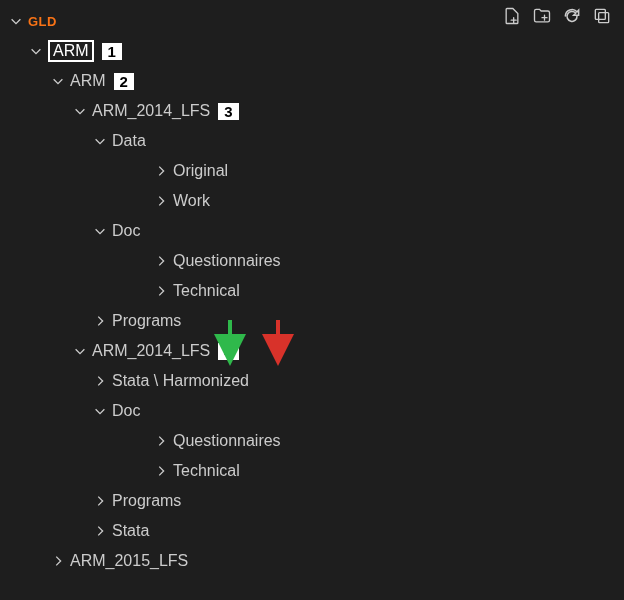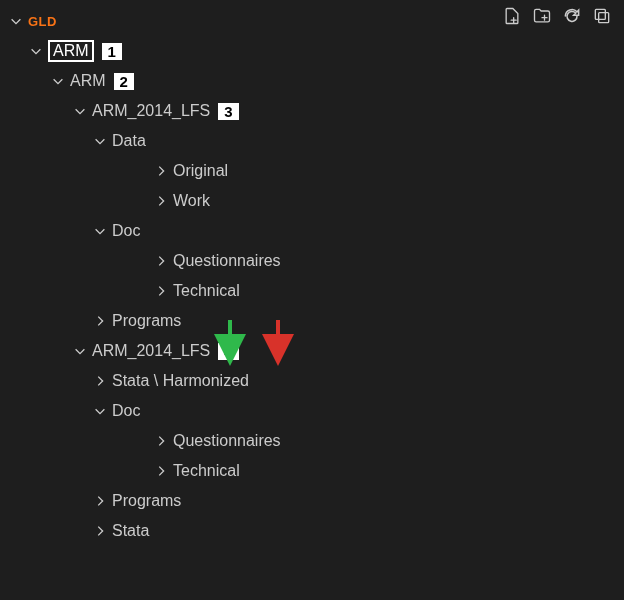--- a/index.html
+++ b/index.html
@@ -250,20 +250,28 @@
 
   <div class="row ind-4">
     <span class="chev">
         <svg class="chev-svg" viewBox="0 0 16 16">
           <path d="M6 3l5 5-5 5"></path>
         </svg>
       </span>
     <span class="label">Stata</span>
   </div>
 
+  <div class="row ind-2">
+    <span class="chev">
+        <svg class="chev-svg" viewBox="0 0 16 16">
+          <path d="M6 3l5 5-5 5"></path>
+        </svg>
+      </span>
+    <span class="label">ARM_2015_LFS</span>
+  </div>
 
   <svg class="arrows" width="624" height="600" style="left:0;top:0">
     <defs>
       <marker id="ag" markerWidth="8" markerHeight="8" refX="4" refY="4" orient="auto">
         <path d="M0,0 L8,4 L0,8 z" fill="#2fb94b"></path>
       </marker>
       <marker id="ar" markerWidth="8" markerHeight="8" refX="4" refY="4" orient="auto">
         <path d="M0,0 L8,4 L0,8 z" fill="#d8322a"></path>
       </marker>
     </defs>

